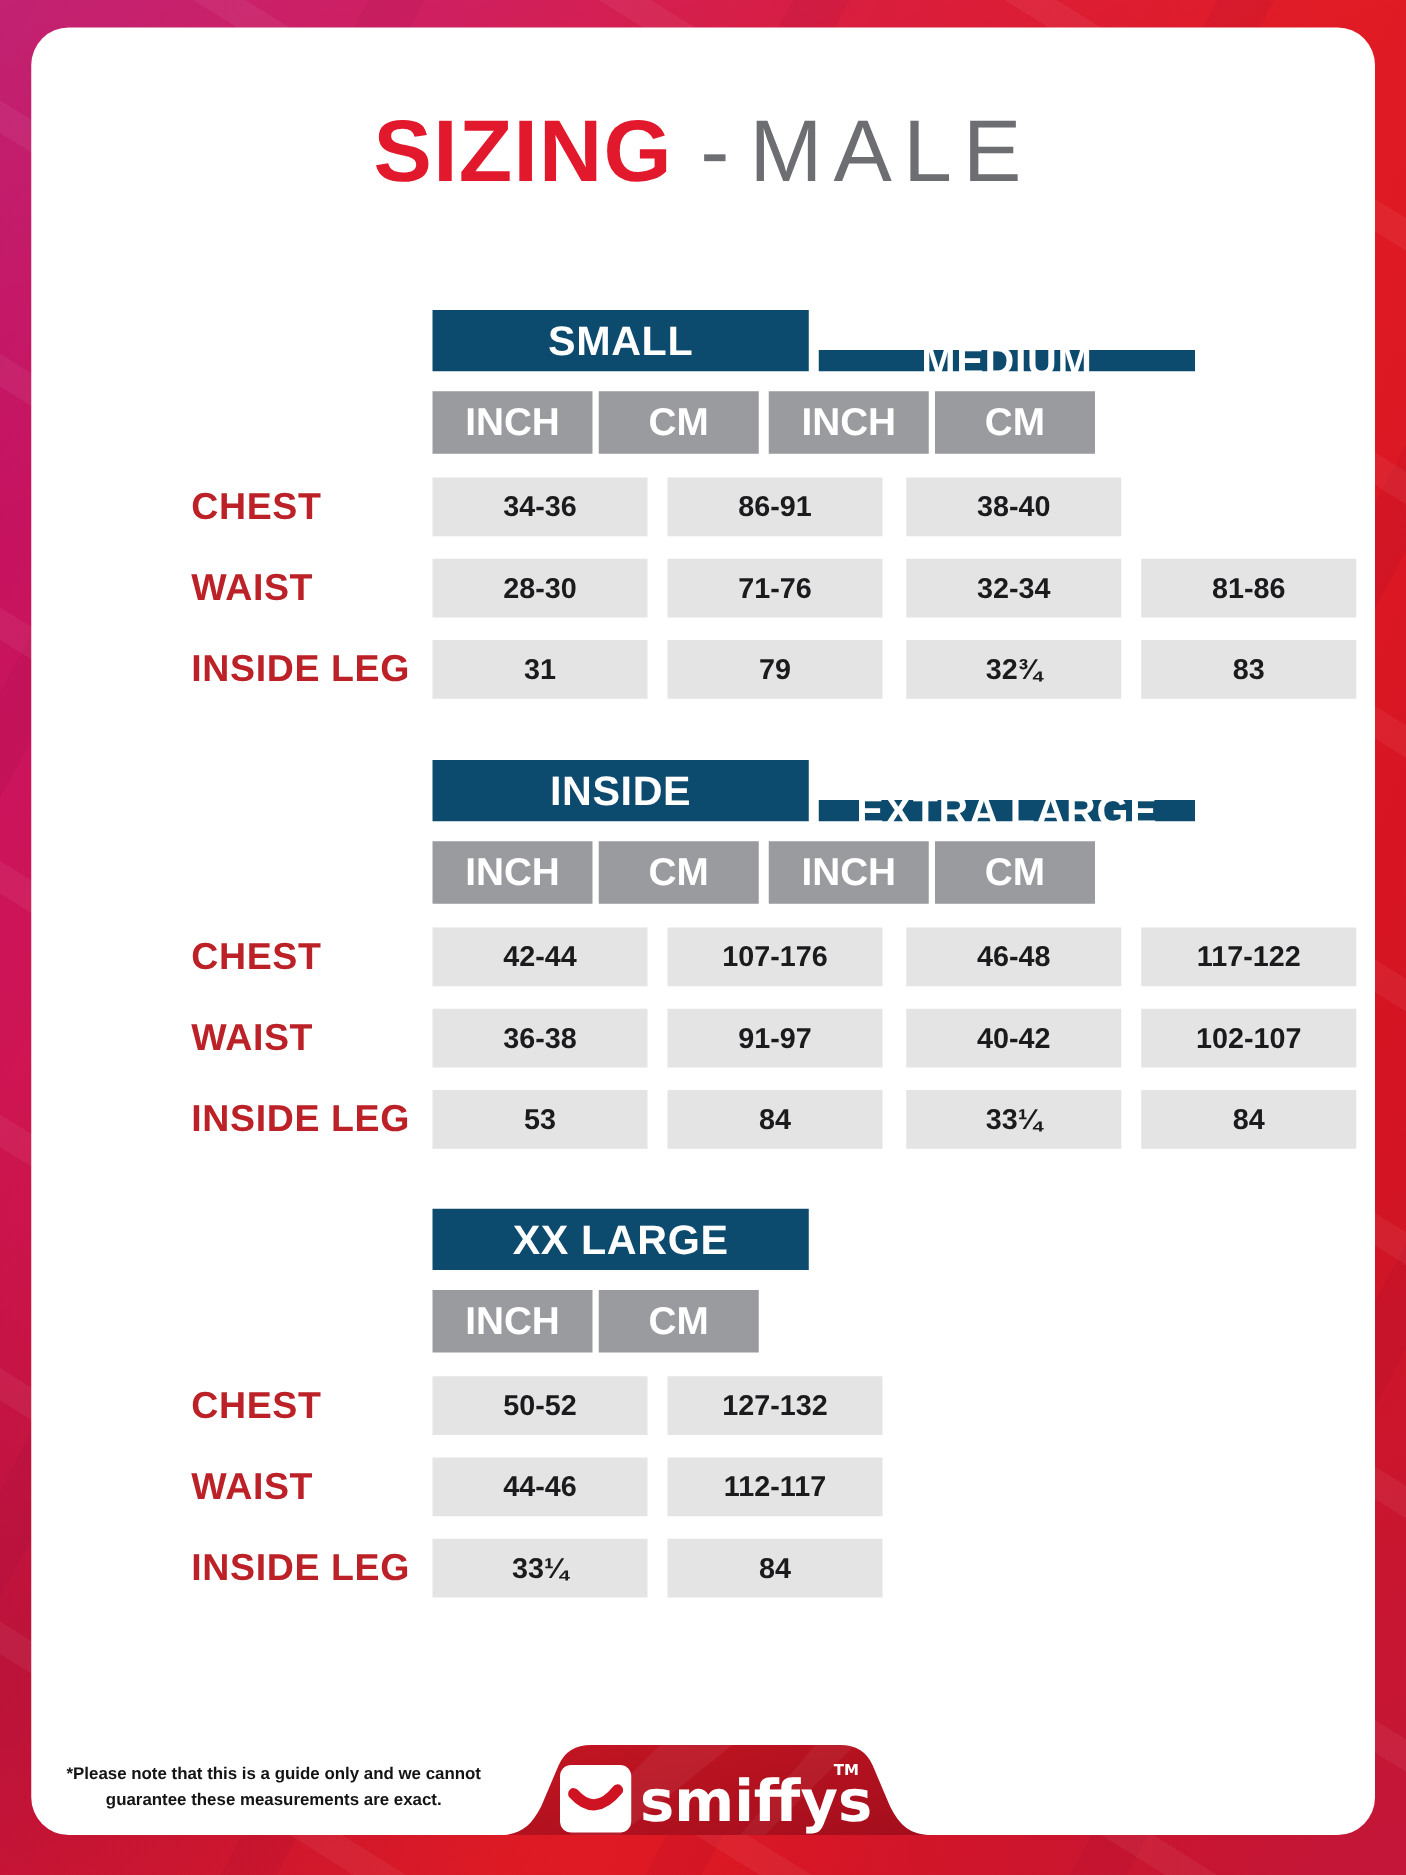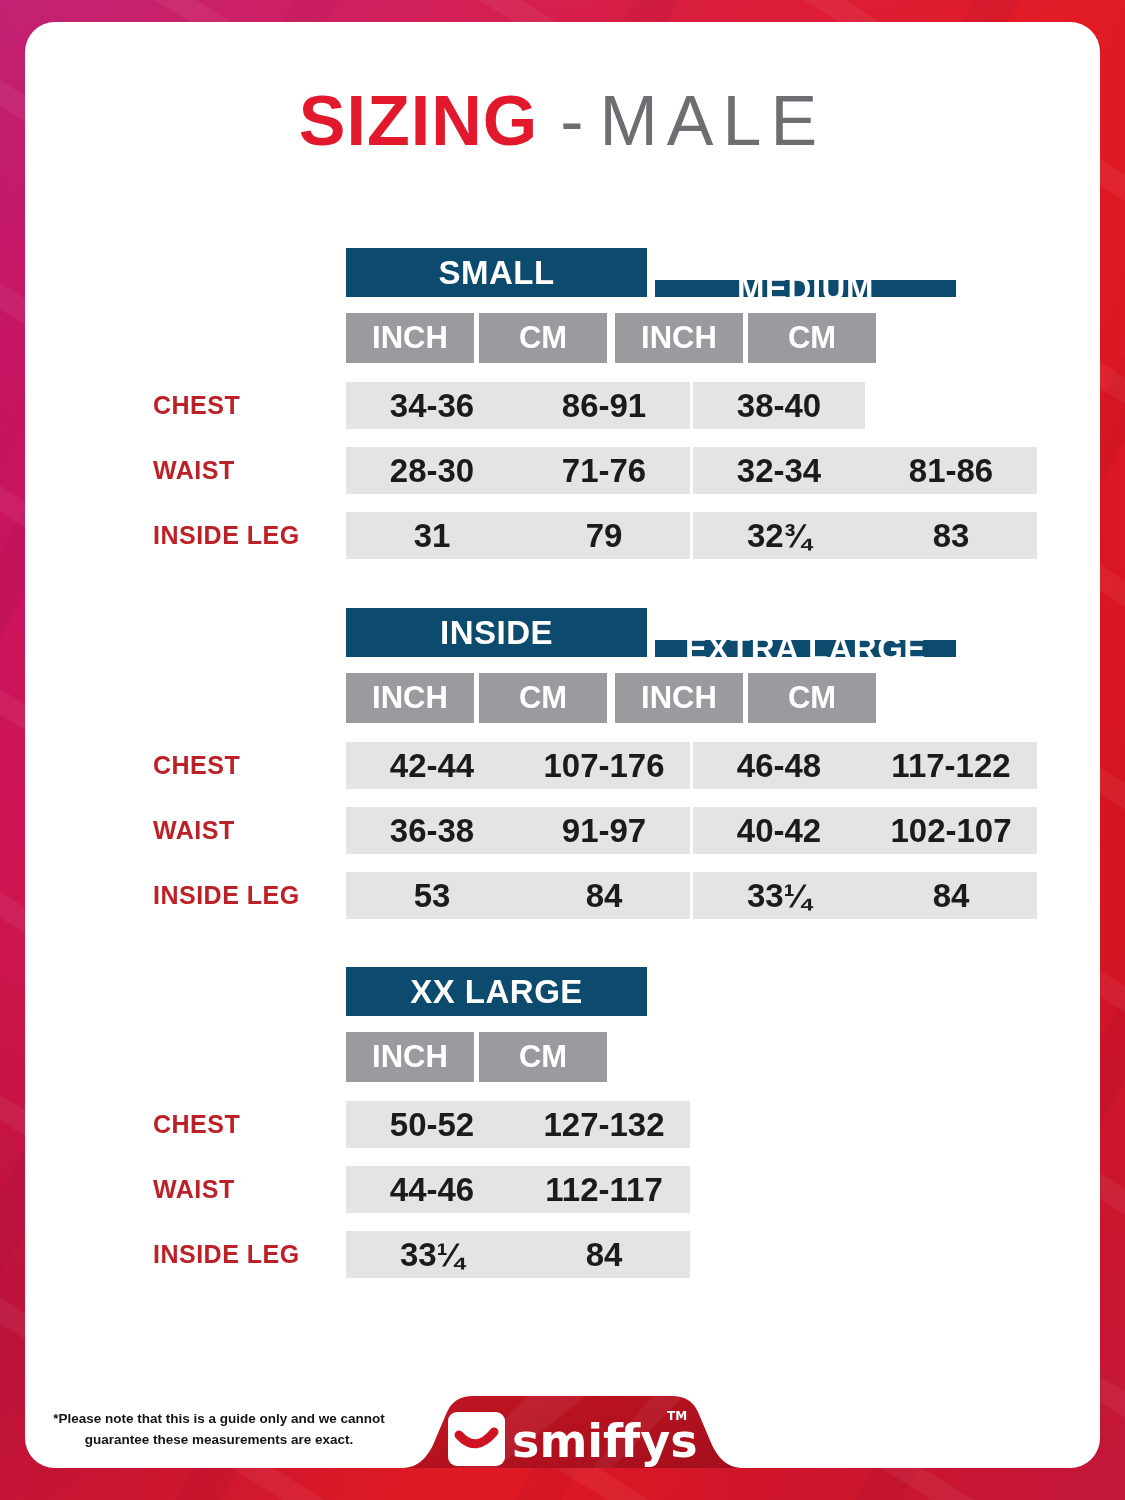--- a/index.html
+++ b/index.html
@@ -29,28 +29,28 @@
   .title .t-sep{color:#6d6e71;font-weight:normal;margin:0 16px 0 22px;}
   .title .t-gray{color:#6d6e71;font-weight:normal;letter-spacing:9px;}
   
   .size-table{position:absolute;left:128px;}
   .t1{top:226px;} .t2{top:586px;} .t3{top:945px;}
   .trow{display:flex;}
   .trow.hdr{height:49px;margin-bottom:16px;}
   .trow.units{height:50px;margin-bottom:19px;}
   .trow.data{height:47px;margin-bottom:18px;}
   .lbl{width:193px;display:flex;align-items:center;
-       color:#bc2127;font-weight:bold;font-size:25px;letter-spacing:0.5px;}
+       color:#bc2127;font-weight:bold;font-size:30px;letter-spacing:0.5px;}
   .size-bar{width:301px;background:#0c4a6e;color:#fff;display:flex;align-items:center;
             justify-content:center;font-weight:bold;font-size:33px;letter-spacing:0.5px;}
   .size-bar + .size-bar{margin-left:8px;margin-top:32px;}
   .ucell{width:128px;margin-right:5px;background:#9a9b9e;color:#fff;display:flex;
          align-items:center;justify-content:center;font-weight:bold;font-size:31px;}
-  .vcell{width:172px;margin-right:0;background:#e4e4e5;color:#1b1b1d;display:flex;
-         align-items:center;justify-content:center;font-weight:bold;font-size:33px;}
+  .vcell{width:172px;margin-right:16px;background:#e4e4e5;color:#1b1b1d;display:flex;
+         align-items:center;justify-content:center;font-weight:bold;font-size:23px;}
   .g2{margin-left:3px;}
   
   .disclaimer{position:absolute;left:24px;top:1386px;width:340px;text-align:center;
               font-size:13.5px;font-weight:bold;color:#141414;line-height:21px;}
   .disclaimer div{white-space:nowrap;}
   .logo{position:absolute;left:375px;top:1371px;width:345px;height:75px;}
 </style>
 </head>
 <body>
 

